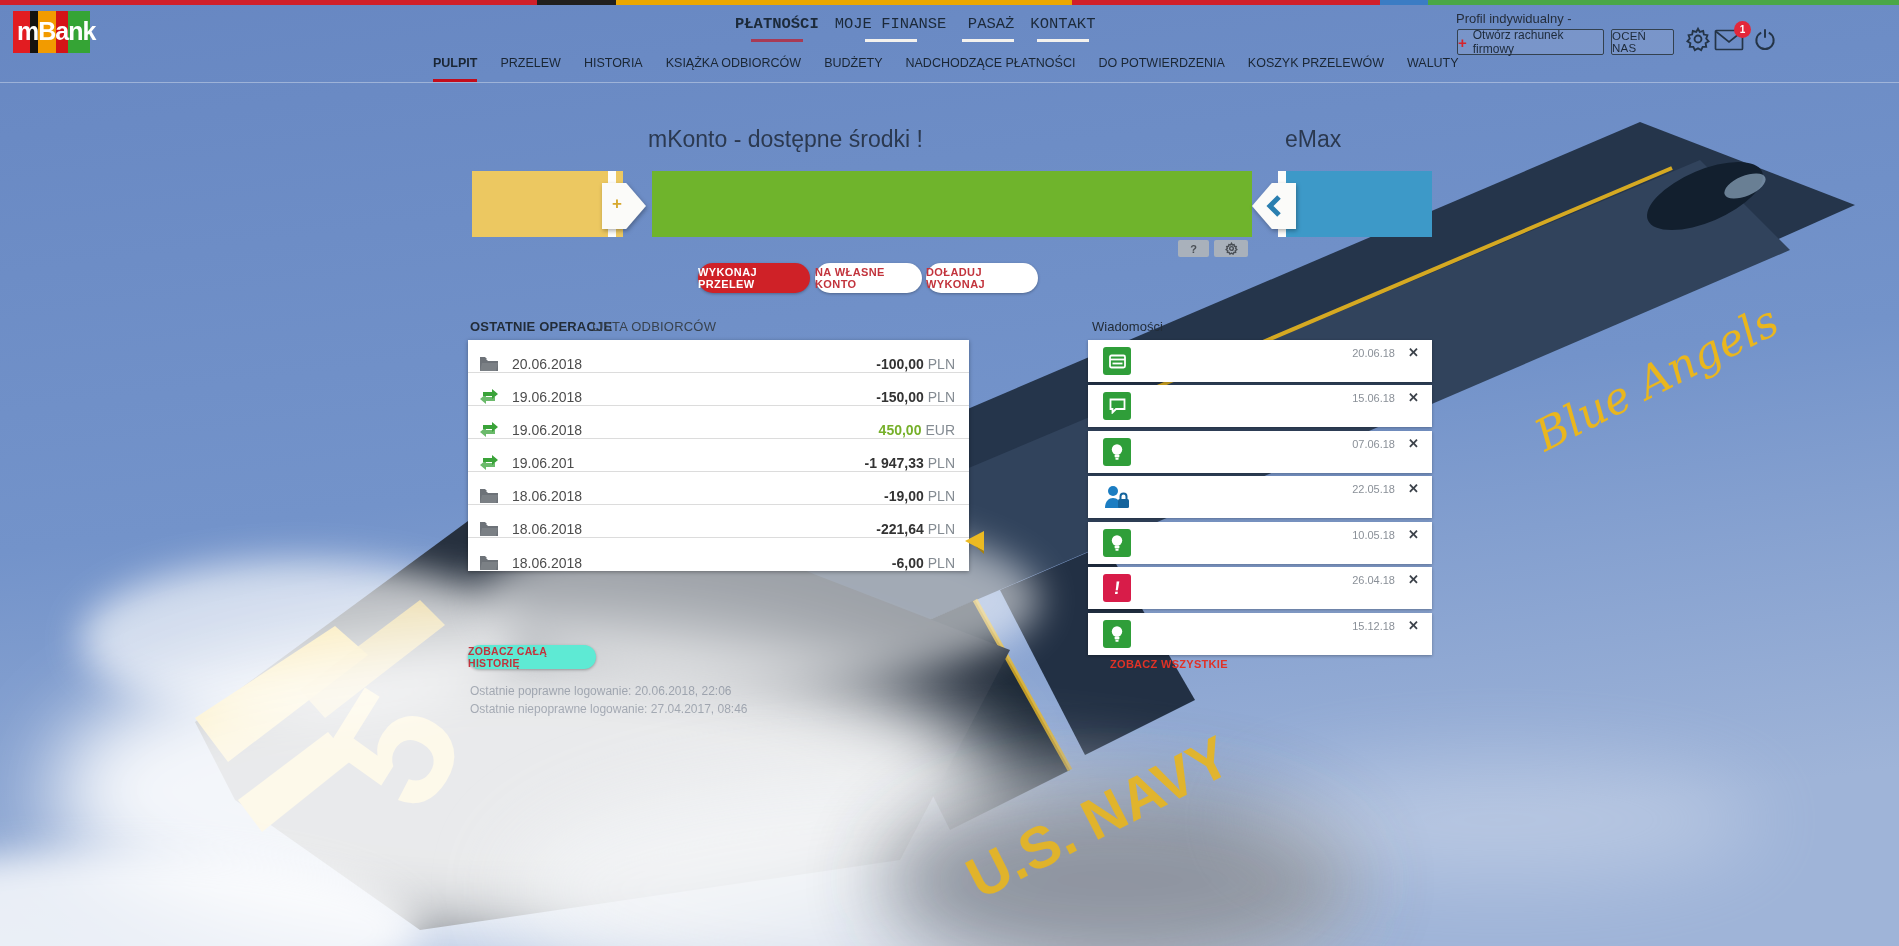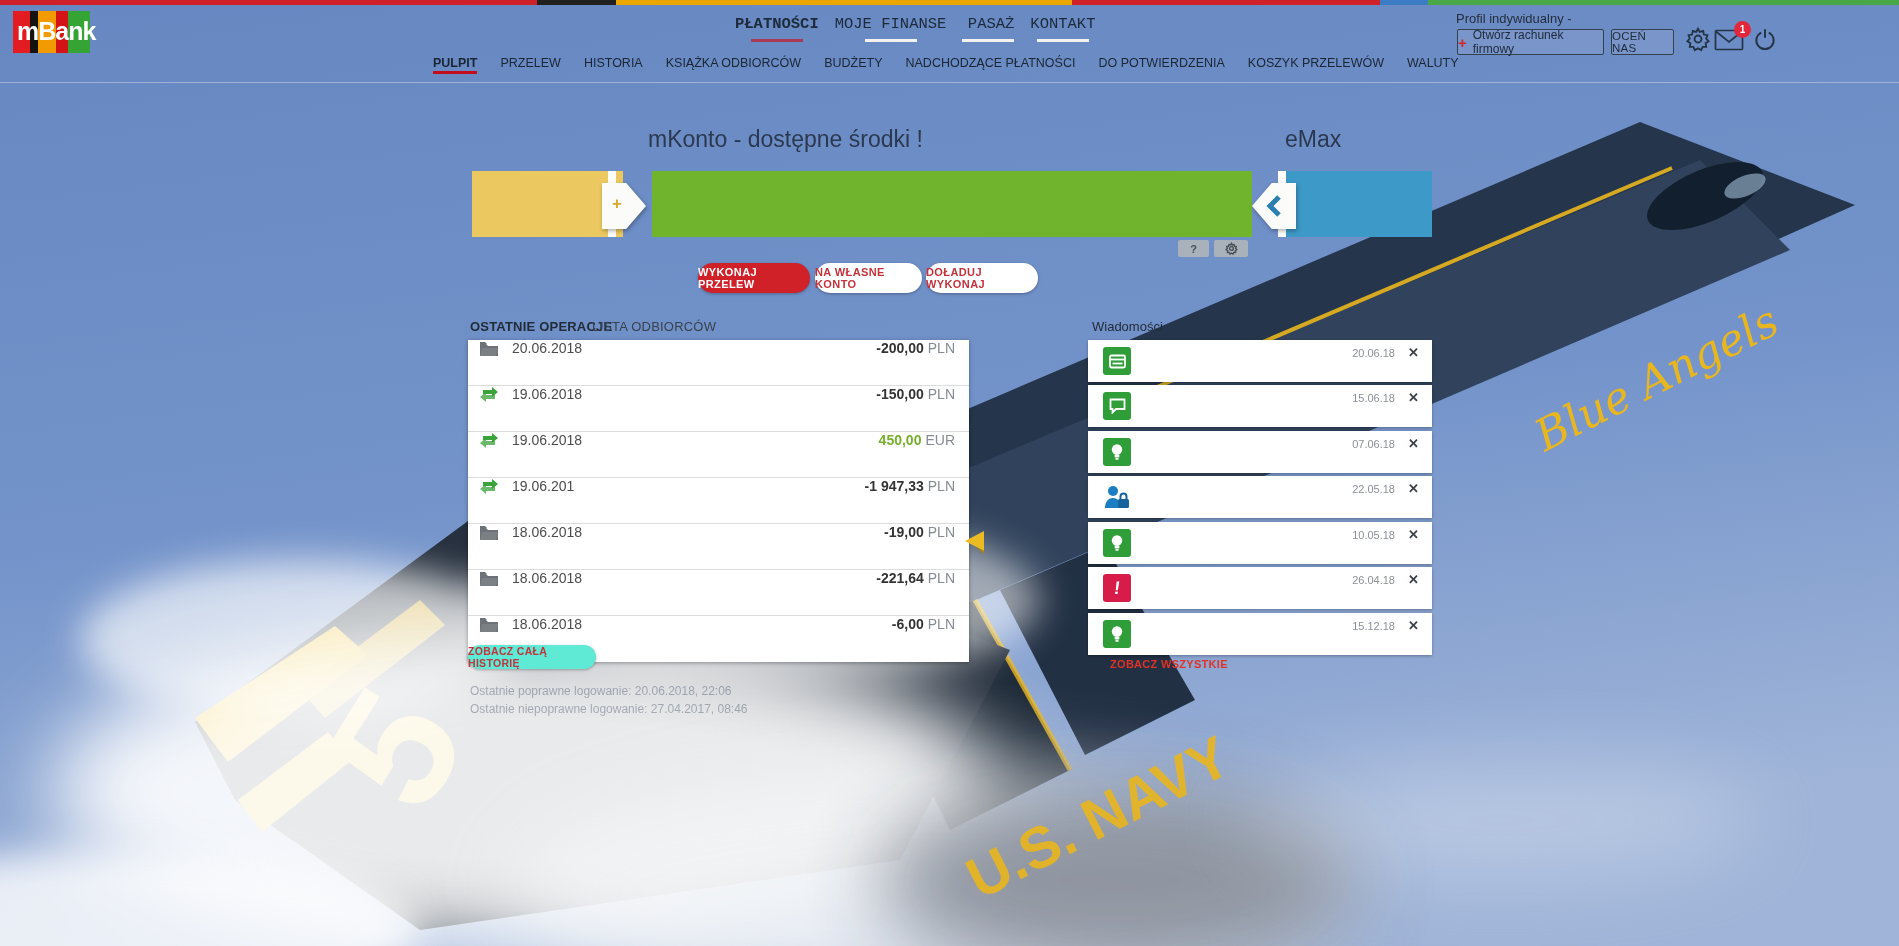--- a/index.html
+++ b/index.html
@@ -49,21 +49,21 @@
   .hicon { position:absolute; cursor:pointer; }
   #gear-icon  { left:1685px; top:26px; }
   #mail-icon  { left:1714px; top:29px; }
   #power-icon { left:1752px; top:27px; }
   .badge { position:absolute; left:1734px; top:21px; width:17px; height:17px; border-radius:50%;
     background:#e3273a; color:#fff; font-size:10px; font-weight:bold;
     display:flex; align-items:center; justify-content:center; }
 
   
   .subnav { position:absolute; left:433px; top:56px; display:flex; gap:23px; }
-  .subnav .sitem { font-size:12.5px; color:#1a2634; cursor:pointer; padding-bottom:4px; position:relative; }
+  .subnav .sitem { font-size:12.5px; color:#1a2634; cursor:pointer; padding-bottom:12px; position:relative; }
   .subnav .sitem.active { font-weight:bold; }
   .subnav .sitem.active::after { content:""; position:absolute; left:0; right:0; bottom:0;
     height:3px; background:#c30d1c; }
   .subnav-line { position:absolute; left:0; top:82px; width:1899px; height:1px;
     background:rgba(255,255,255,0.35); }
 
   
   .acct-title { position:absolute; top:126px; font-size:23px; color:#2b3950; }
   #title-main { left:648px; } #title-side { left:1285px; }
   .card { position:absolute; top:171px; height:66px; cursor:pointer; }
@@ -94,21 +94,21 @@
   #btn-transfer { left:698px; width:112px; background:#cf2127; color:#fff; }
   #btn-own      { left:815px; width:107px; background:#fff; color:#c2333c; }
   #btn-topup    { left:926px; width:112px; background:#fff; color:#c2333c; }
 
   
   .tab { position:absolute; top:319px; font-size:13px; cursor:pointer; letter-spacing:.2px; }
   #tab-recent { left:470px; font-weight:bold; color:#222c38; }
   #tab-accounts { left:592px; color:#38424e; }
   .ops-panel { position:absolute; left:468px; top:340px; width:501px; background:#fff;
     box-shadow:0 1px 4px rgba(0,0,0,.35); }
-  .op-row { height:46px; display:flex; align-items:flex-start; border-bottom:1px solid #dcdcdc; cursor:pointer; }
+  .op-row { height:33px; display:flex; align-items:flex-end; border-bottom:1px solid #dcdcdc; cursor:pointer; }
   .op-row:last-child { border-bottom:none; }
   .op-icon { width:20px; height:17px; margin-left:11px; }
   .op-date { margin-left:13px; font-size:14px; color:#4c4c4c; }
   .op-amt { margin-left:auto; margin-right:14px; font-size:14px; white-space:nowrap; }
   .amt-num { font-weight:bold; color:#333; }
   .amt-num.pos { color:#76b02a; }
   .amt-cur { color:#848b92; margin-left:4px; }
   #history-btn { position:absolute; left:468px; top:645px; width:128px; height:24px;
     background:#5eead4; color:#c2333c; font-size:10.5px; font-weight:bold; letter-spacing:.3px;
     border-radius:12px; display:flex; align-items:center; justify-content:center;
@@ -303,21 +303,21 @@
 <div class="tab" id="tab-accounts">LISTA ODBIORCÓW</div>
 
 <div class="ops-panel">
 
   <div class="op-row">
     <svg class="op-icon" viewBox="0 0 20 17">
         <path d="M1 4 h6 l2 2 h10 v10 H1 Z M1 4 V2 h5 l2 2" fill="#6d7278"></path>
         <path d="M3 8 h16 l-2 8 H1 Z" fill="#7b8085"></path>
       </svg>
     <span class="op-date">20.06.2018</span>
-    <span class="op-amt"><span class="amt-num">-200,00</span><span class="amt-cur">PLN</span></span>
+    <span class="op-amt"><span class="amt-num">-100,00</span><span class="amt-cur">PLN</span></span>
   </div>
   <div class="op-row">
     <svg class="op-icon" viewBox="0 0 20 17">
         <polygon points="4,4 13,4 13,1 19,6 13,11 13,8 4,8" fill="#3aa339"></polygon>
         <polygon points="16,9 7,9 7,6 1,11 7,16 7,13 16,13" fill="#3aa339" opacity="0.75"></polygon>
       </svg>
     <span class="op-date">19.06.2018</span>
     <span class="op-amt"><span class="amt-num">-150,00</span><span class="amt-cur">PLN</span></span>
   </div>
   <div class="op-row">

